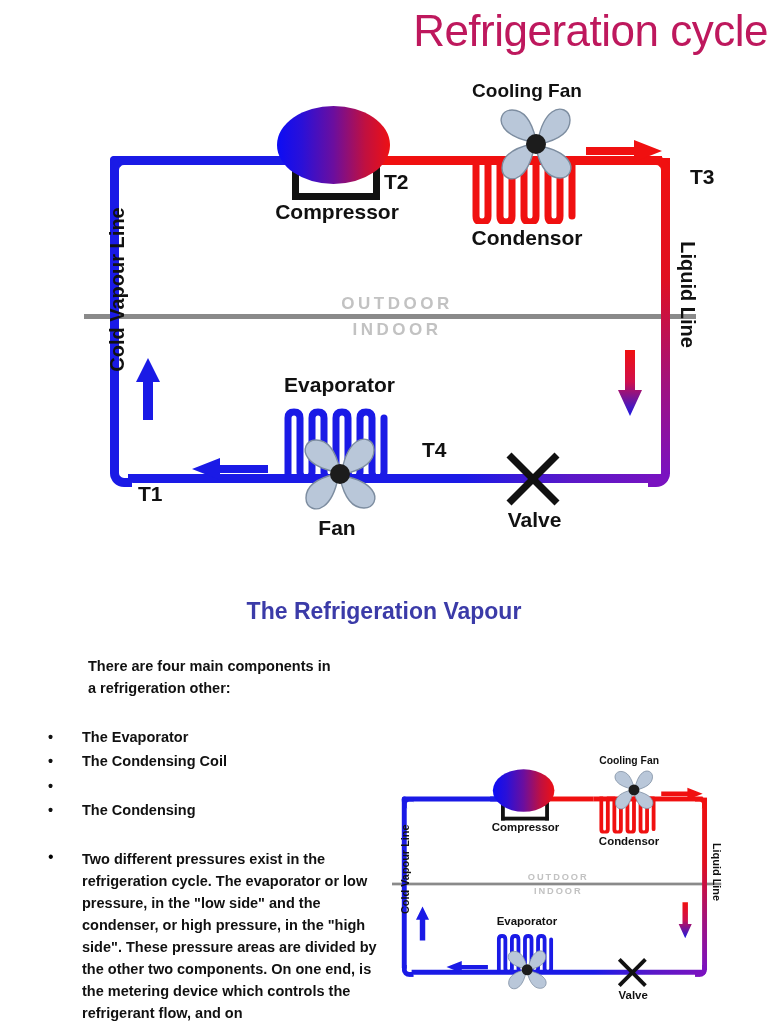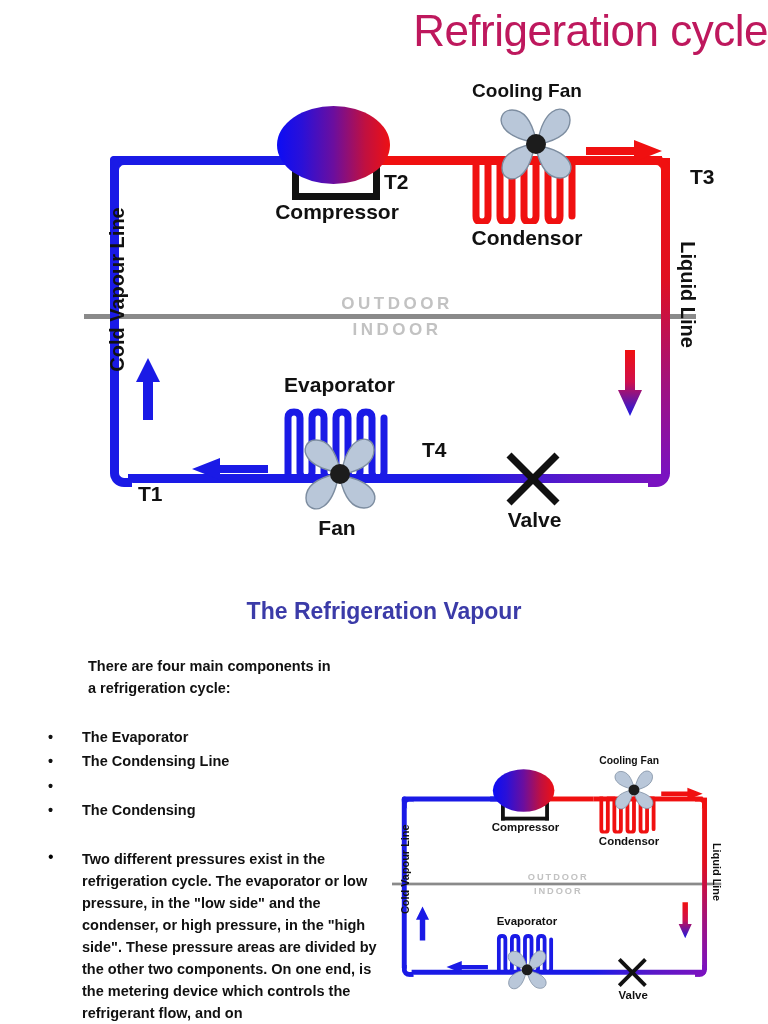--- a/index.html
+++ b/index.html
@@ -444,31 +444,31 @@
   <div class="t-label t1">T1</div>
   <div class="t-label t2">T2</div>
   <div class="t-label t3">T3</div>
   <div class="t-label t4">T4</div>
 </div>
 
 <div class="section-heading">The Refrigeration Vapour</div>
 
 <div class="intro-text">
   <div>There are four main components in</div>
-  <div>a refrigeration cycle:</div>
+  <div>a refrigeration other:</div>
 </div>
 
 <div class="bullet-list">
   <div class="bullet-row">
     <span class="bullet-dot">•</span>
     <span>The Evaporator</span>
   </div>
   <div class="bullet-row">
     <span class="bullet-dot">•</span>
-    <span>The Condensing Line</span>
+    <span>The Condensing Coil</span>
   </div>
   <div class="bullet-row">
     <span class="bullet-dot">•</span>
   </div>
   <div class="bullet-row">
     <span class="bullet-dot">•</span>
     <span>The Condensing</span>
   </div>
 </div>
 

